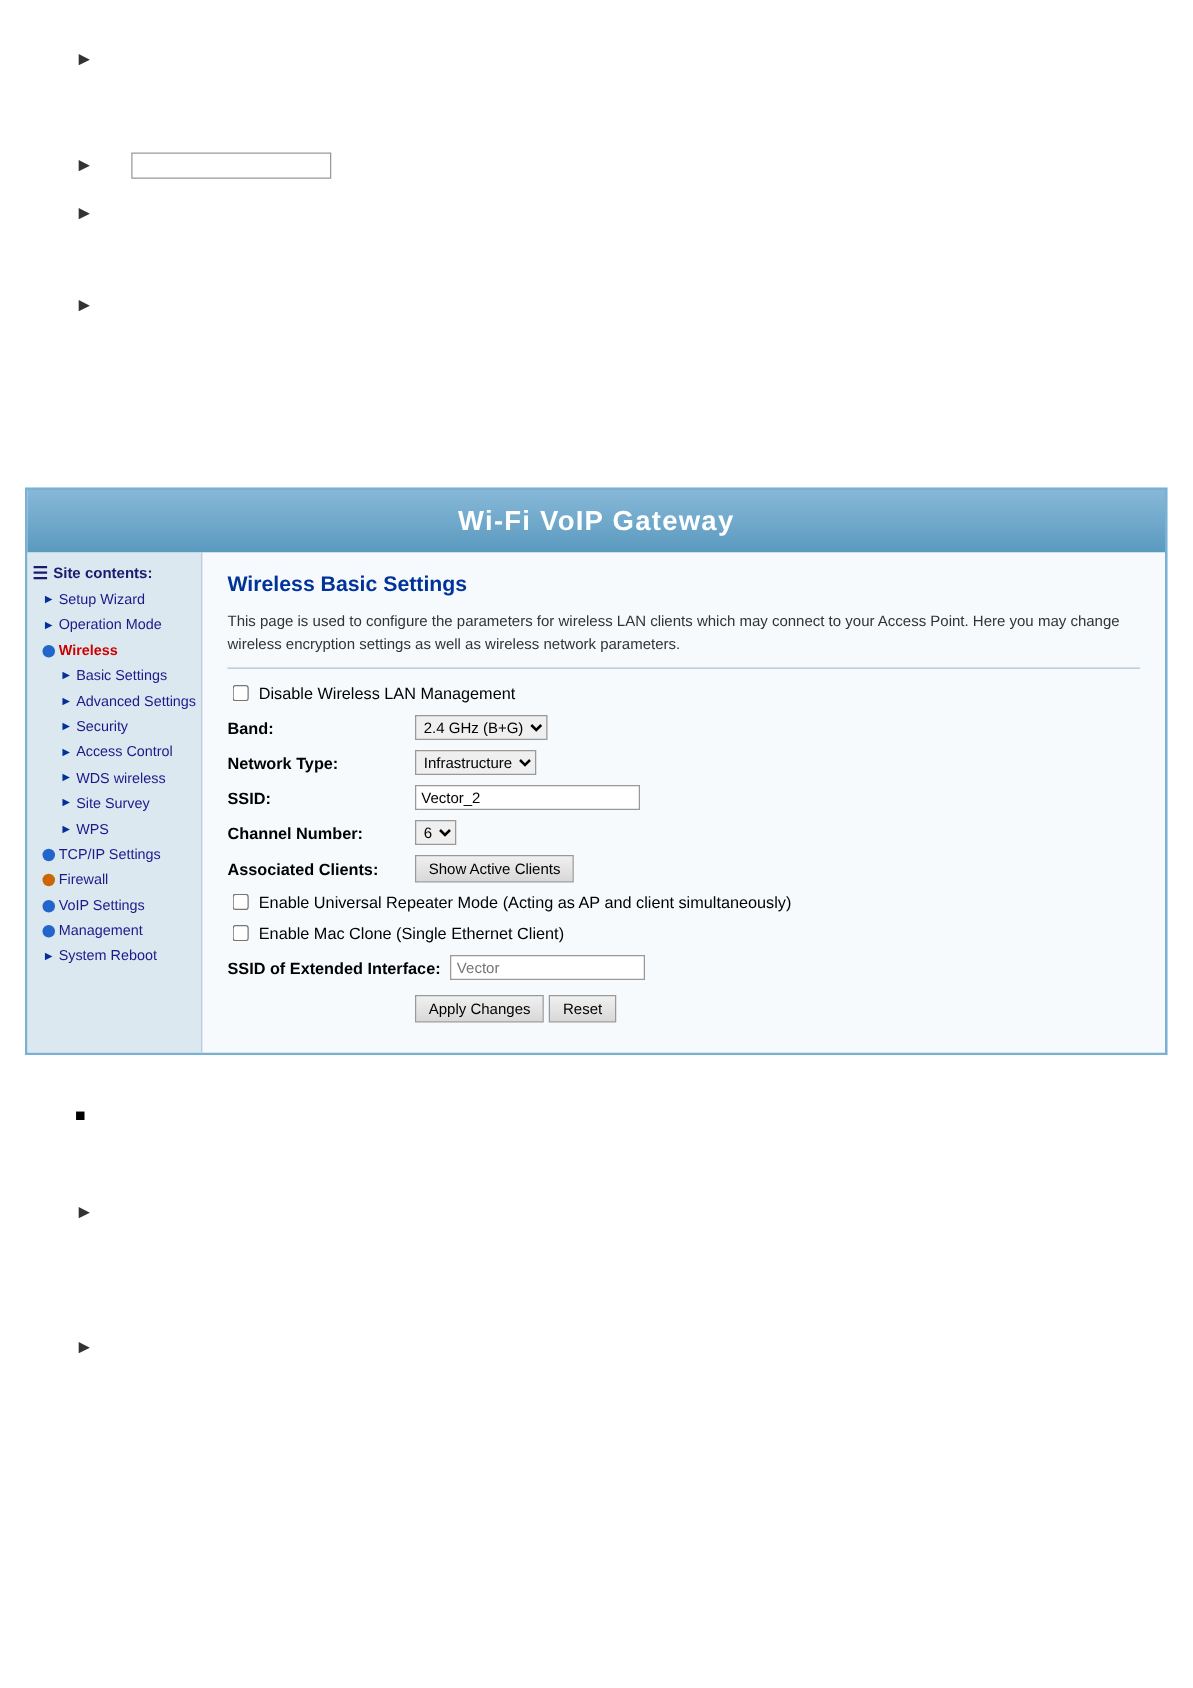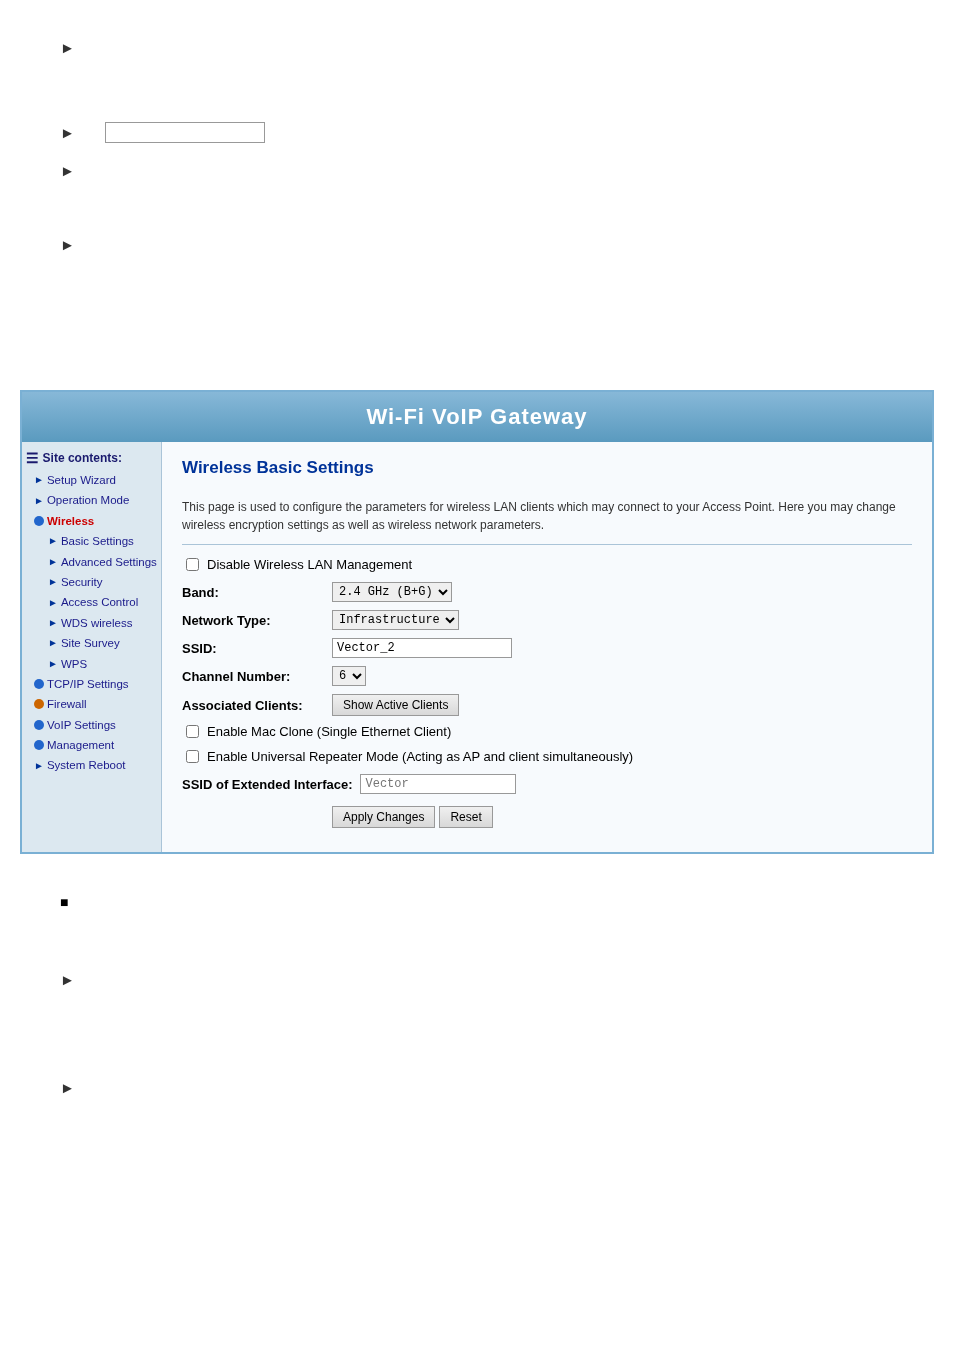--- a/index.html
+++ b/index.html
@@ -136,21 +136,21 @@
     .main-content {
       flex: 1;
       padding: 16px 20px;
       background: #f7fafd;
     }
 
     .main-title {
       font-size: 17px;
       font-weight: bold;
       color: #003399;
-      margin-bottom: 20px;
+      margin-bottom: 10px;
     }
 
     .description {
       font-size: 12px;
       color: #333;
       margin-bottom: 12px;
       line-height: 1.5;
       border-bottom: 1px solid #aac4d8;
       padding-bottom: 10px;
     }
@@ -165,21 +165,20 @@
       font-weight: bold;
       color: #000;
       width: 150px;
       font-size: 13px;
     }
 
     .form-control {
       border: 1px solid #999;
       padding: 2px 4px;
       font-size: 12px;
-      font-family: Liberation Mono, monospace;
     }
 
     select.form-control {
       padding: 1px 2px;
     }
 
     input[type="text"].form-control {
       width: 180px;
     }
 
@@ -400,26 +399,26 @@
         </select>
       </div>
 
       <div class="form-row">
         <span class="form-label">Associated Clients:</span>
         <button class="btn">Show Active Clients</button>
       </div>
 
       <div class="checkbox-row">
         <input type="checkbox" style="">
-        <span>Enable Mac Clone (Single Ethernet Client)</span>
+        <span>Enable Universal Repeater Mode (Acting as AP and client simultaneously)</span>
       </div>
 
       <div class="checkbox-row">
         <input type="checkbox" style="">
-        <span>Enable Universal Repeater Mode (Acting as AP and client simultaneously)</span>
+        <span>Enable Mac Clone (Single Ethernet Client)</span>
       </div>
 
       <div class="ssid-extended-row">
         <span class="ssid-extended-label">SSID of Extended Interface:</span>
         <input type="text" class="form-control" style="width: 156px; color: rgb(170, 170, 170);" placeholder="Vector">
       </div>
 
       <div class="form-row">
         <div style="width:150px;"></div>
         <button class="btn">Apply Changes</button>

